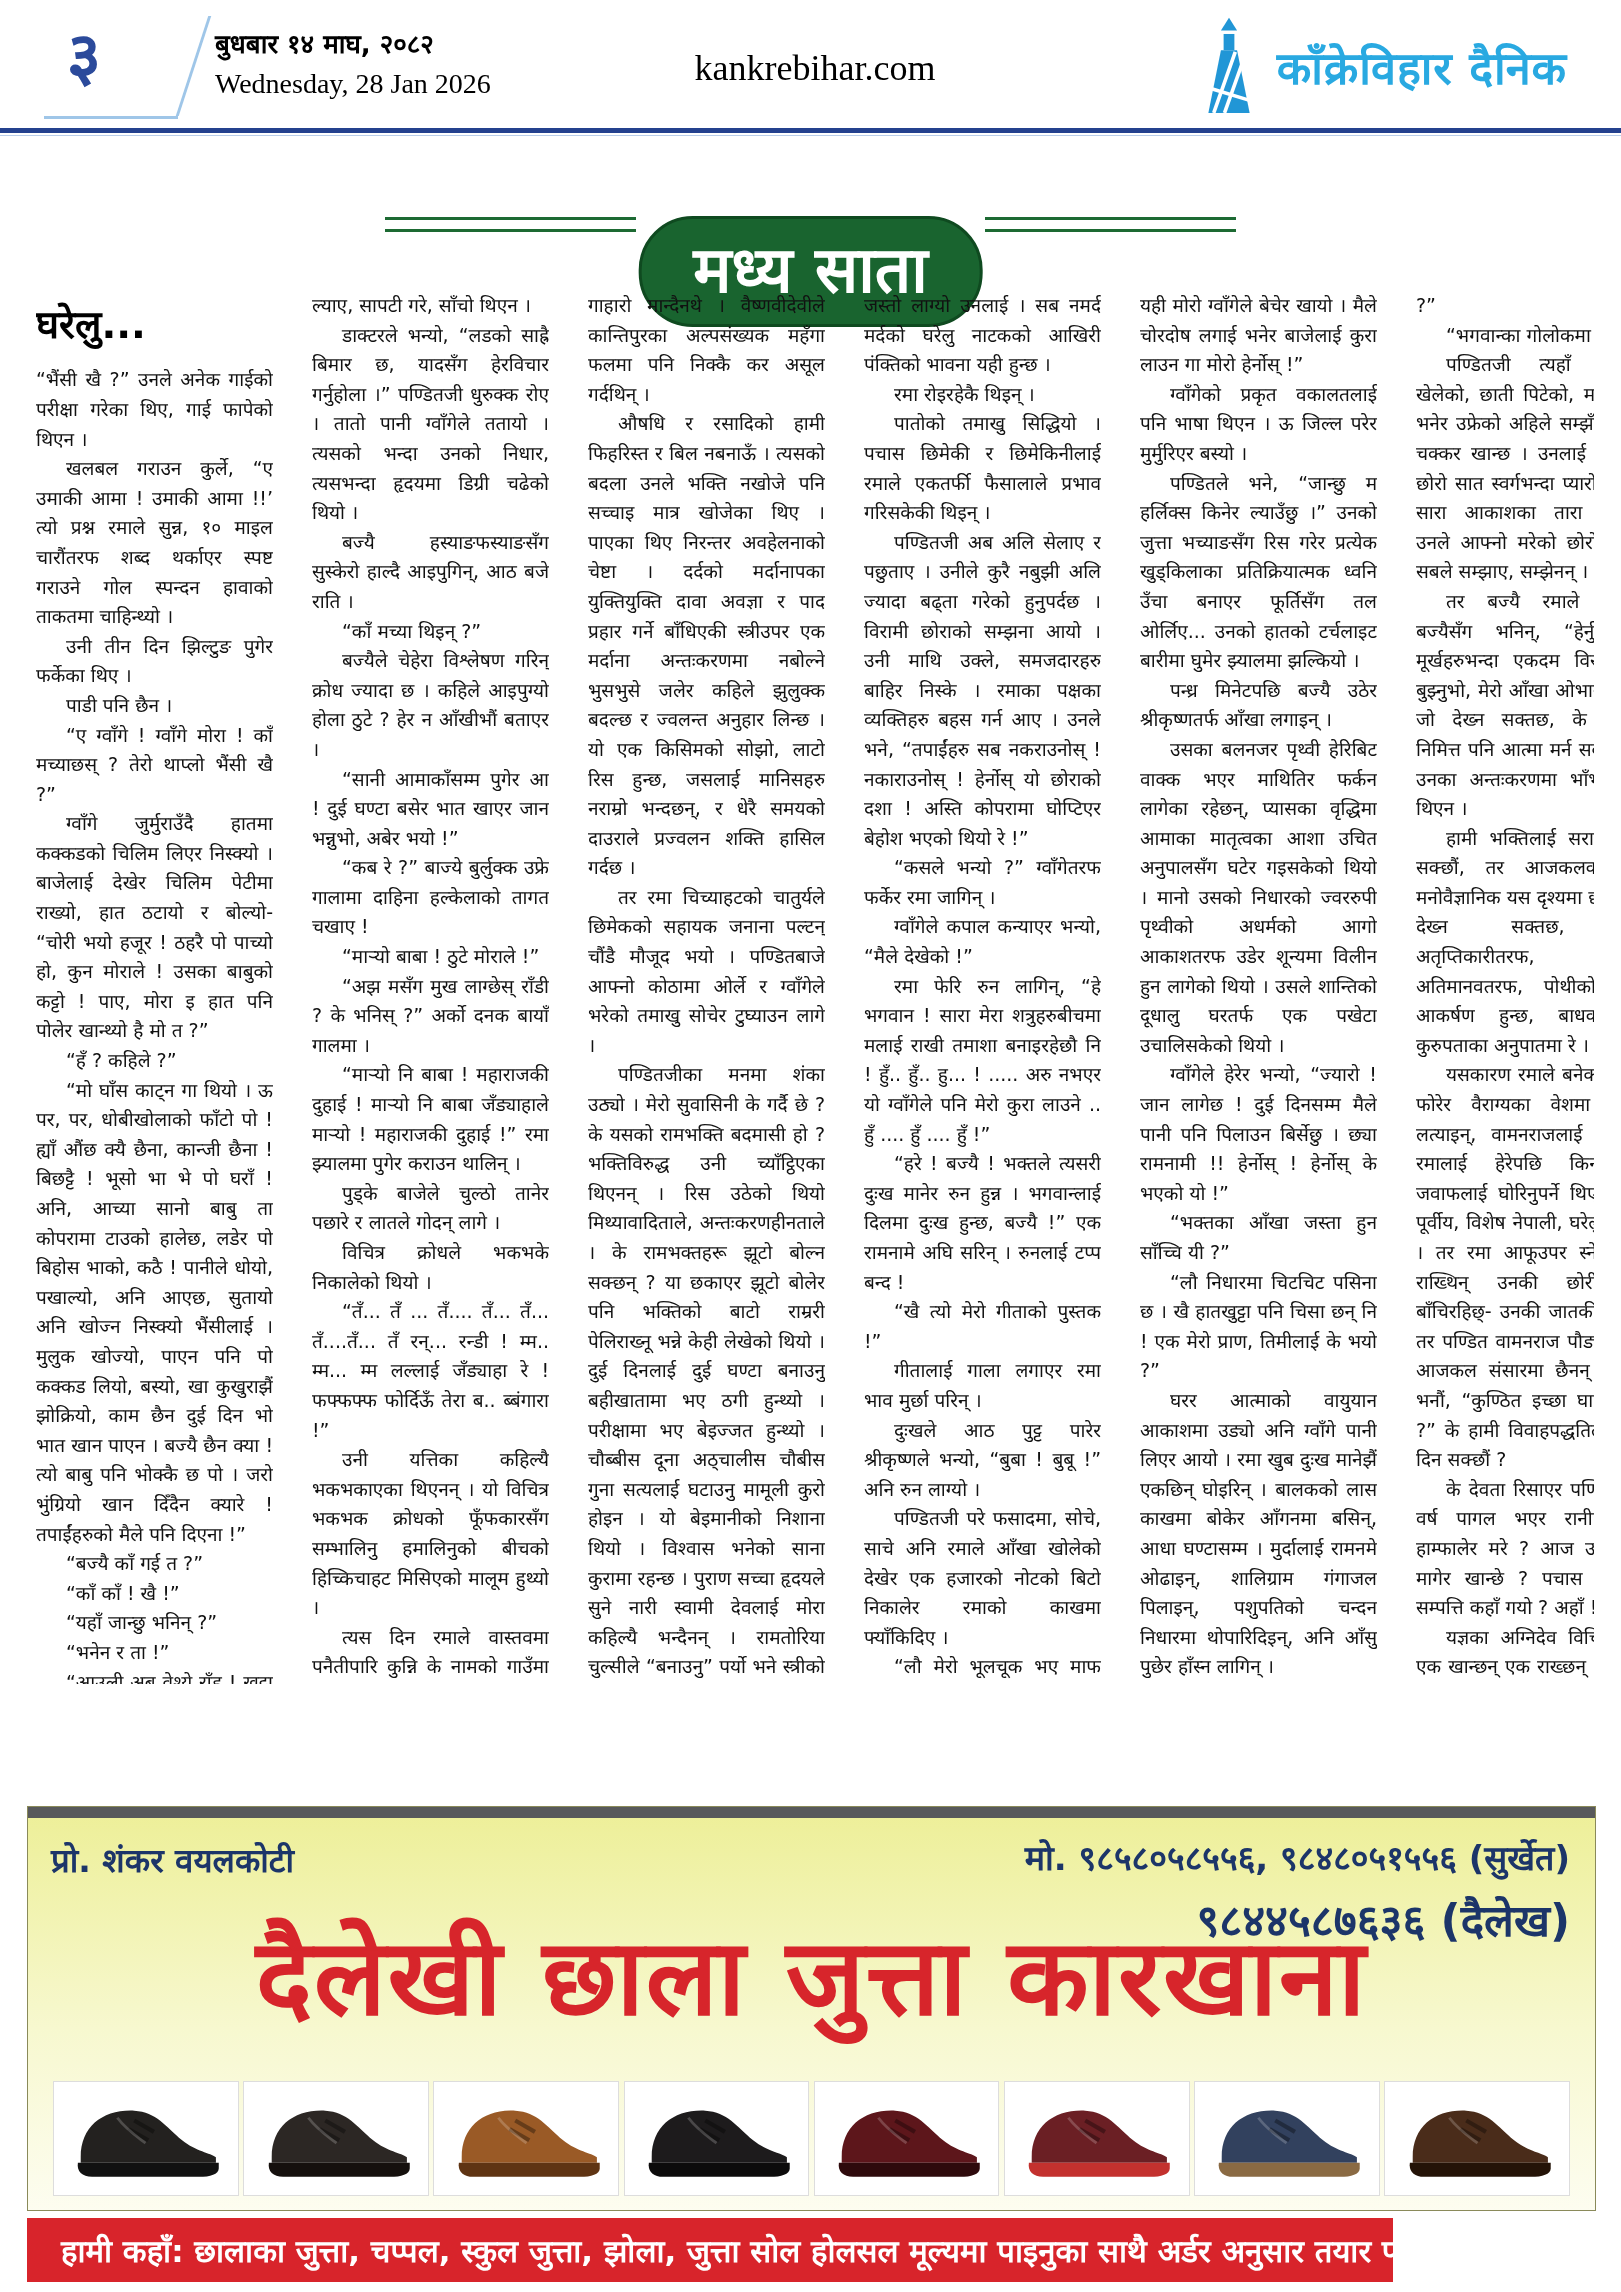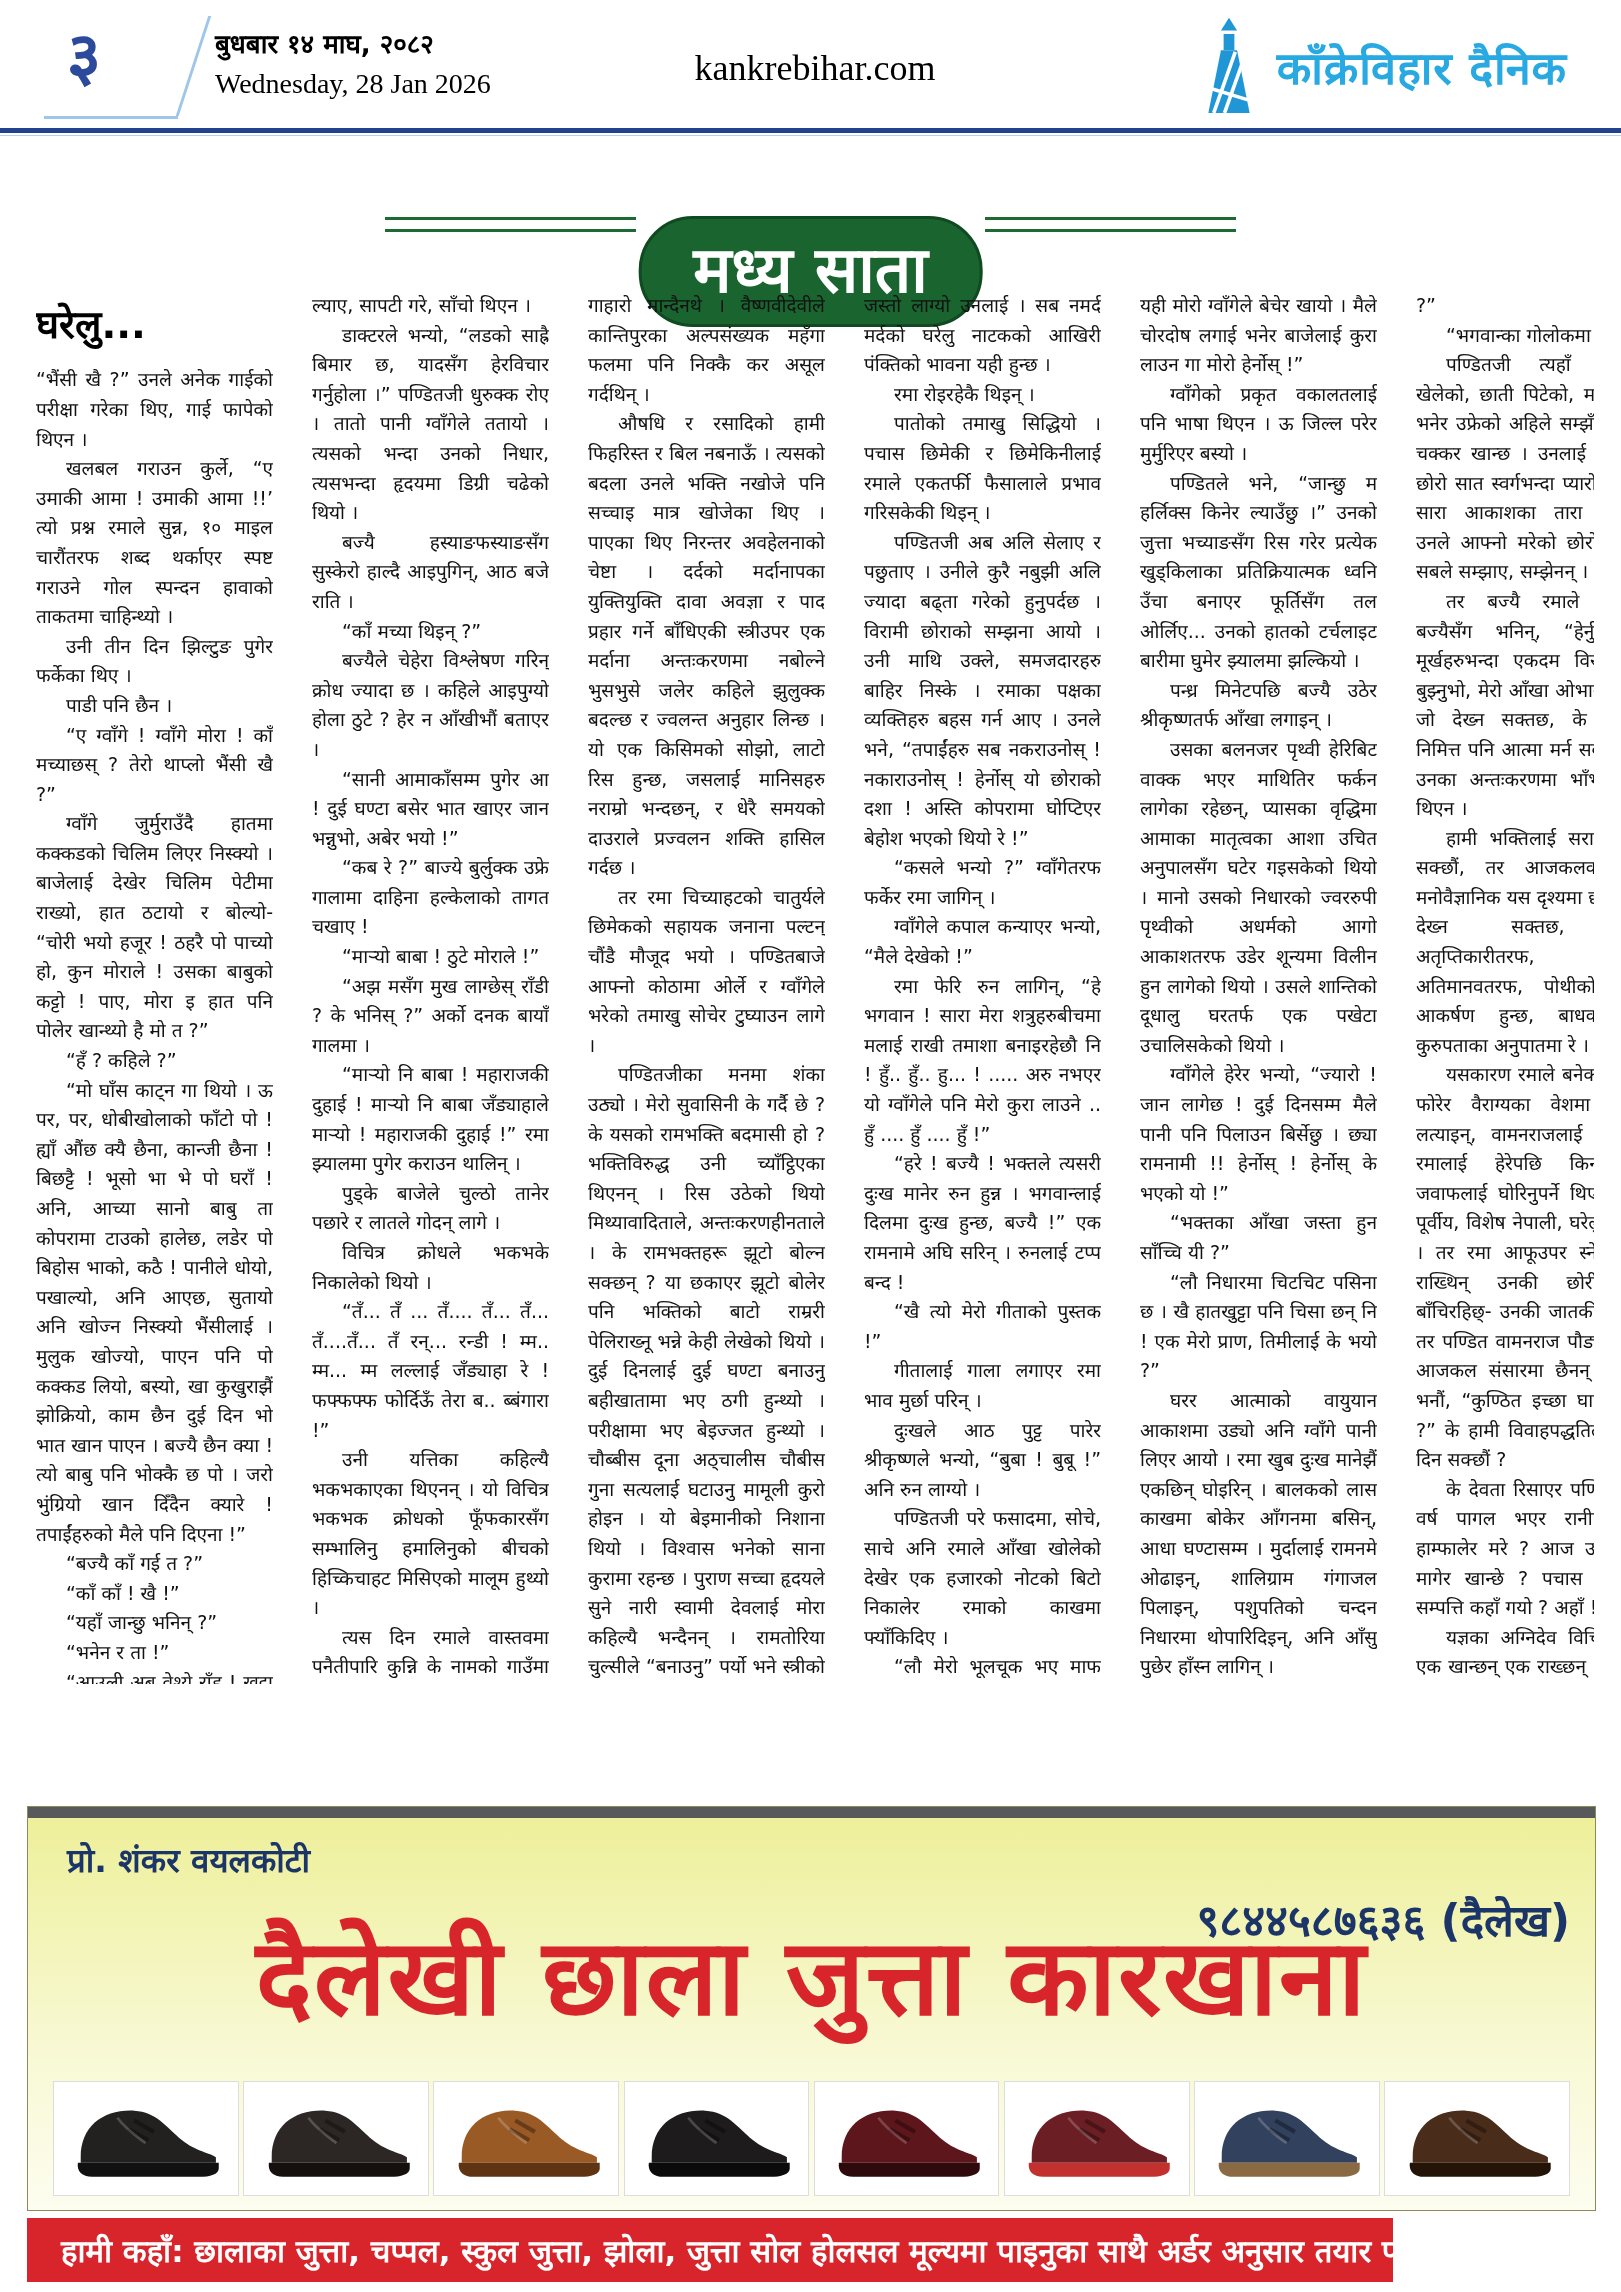--- a/index.html
+++ b/index.html
@@ -39,21 +39,21 @@
   .article{position:absolute;left:36px;top:291px;width:1558px;height:1393px;display:flex;gap:39px;overflow:hidden;}
   .col{width:237px;min-width:237px;height:100%;overflow:hidden;text-align:justify;}
   .col h2{font-size:39px;margin:5.4px 0 16px 0;font-weight:bold;color:#000;}
   .col p{font-size:19px;line-height:29.6px;margin:0;text-indent:30px;}
   .col p:first-of-type{text-indent:0;}
 
   
   .ad{position:absolute;left:27px;top:1806px;width:1567px;height:403px;
       background:linear-gradient(#edef97,#f7f8cf 55%,#fdfdf0);border:1.8px solid #8a8a5a;}
   .ad-topband{position:absolute;left:0;top:0;width:100%;height:10.7px;background:#58595b;}
-  .ad-prof{position:absolute;left:39px;top:30px;font-size:33px;font-weight:bold;color:#1c3569;}
+  .ad-prof{position:absolute;left:23px;top:30px;font-size:33px;font-weight:bold;color:#1c3569;}
   .ad-phone1{position:absolute;right:25px;top:27px;font-size:34px;font-weight:bold;color:#1c3569;text-align:right;}
   .ad-phone2{position:absolute;right:25px;top:82px;font-size:44px;font-weight:bold;color:#1c3569;text-align:right;}
   .ad-title{position:absolute;left:0;top:115px;width:100%;text-align:center;
             font-size:106px;font-weight:bold;color:#d7252b;letter-spacing:1.8px;line-height:1.05;}
   .ad-address{position:absolute;left:663px;top:226px;width:627px;text-align:center;
               font-size:38px;font-weight:bold;color:#111;}
   .shoe-strip{position:absolute;left:25px;top:274px;width:1517px;height:115px;display:flex;gap:4.5px;}
   .shoe-tile{flex:1;background:#fff;border:0.9px solid #ddd;display:flex;align-items:center;justify-content:center;}
   .shoe-tile svg{width:92%;height:90%;}
 
@@ -175,20 +175,21 @@
       <p>हामी भक्तिलाई सराहनी गर्न सक्छौं, तर आजकलको मूर्ख मनोवैज्ञानिक यस दृश्यमा छ्या घृणा देख्न सक्तछ, एक अतृप्तिकारीतरफ, सुन्दर अतिमानवतरफ, पोथीको प्रकृत आकर्षण हुन्छ, बाधकपुरुषका कुरुपताका अनुपातमा रे ।</p>
       <p>यसकारण रमाले बनेको प्रतिमा फोरेर वैराग्यका वेशमा मातृत्व लत्याइन्, वामनराजलाई हेर्नासाथ रमालाई हेरेपछि किन, का जवाफलाई घोरिनुपर्ने थिएन । यो पूर्वीय, विशेष नेपाली, घरेलु धर्म हो । तर रमा आफूउपर स्नेह जरुर राख्थिन् उनकी छोरी उमा बाँचिरहिछ्- उनकी जातकी भएर । तर पण्डित वामनराज पौड्याल भने आजकल संसारमा छैनन् । कसी भनौं, “कुण्ठित इच्छा घातक छैन ?” के हामी विवाहपद्धतिलाई दोष दिन सक्छौं ?</p>
       <p>के देवता रिसाएर पण्डितजी ७ वर्ष पागल भएर रानीपोखरीमा हाम्फालेर मरे ? आज उमा किन मागेर खान्छे ? पचास हजारको सम्पत्ति कहाँ गयो ? अहाँ !</p>
       <p>यज्ञका अग्निदेव विचित्र छन्, एक खान्छन् एक राख्छन् । र मेका र जिएकालाई रामनामले जोड्दछन्, तर रामनामका जपमालामा यति कीरा लागेको हेर्न कसैको फुर्सद हुँदैन, आजकल रमा चाहुरी र थोतेपनमा एक छिँडीको गन्दा अन्धकारबाट स्वर्गकी चर्को उज्यालोमा उक्लन अँटेर कनिकाकनिकामा रामनामका दाना चपाउँदै छिन् । (साहित्यपाष्ट)</p>
     </div>
   </div>
 
 <div class="ad">
   <div class="ad-topband"></div>
   <div class="ad-prof">प्रो. शंकर वयलकोटी</div>
+  <div class="ad-phone1">मो. ९८५८०५८५५६, ९८४८०५१५५६ (सुर्खेत)</div>
   <div class="ad-phone2">९८४४५८७६३६ (दैलेख)</div>
   <div class="ad-title">दैलेखी छाला जुत्ता कारखाना</div>
   <div class="shoe-strip">
       <div class="shoe-tile">
         <svg viewBox="0 0 120 70">
           <path d="M14 48 C14 26 30 14 52 15 C68 16 74 26 86 36 C96 44 106 45 110 48 L110 52 L14 52 Z" fill="#23211f"></path>
           <path d="M12 52 L112 52 L112 56 C112 60 106 62 98 62 L22 62 C15 62 11 58 12 52 Z" fill="#111111"></path>
           <line x1="52" y1="22" x2="66" y2="30" stroke="#00000055" stroke-width="3"></line>
           <line x1="48" y1="28" x2="62" y2="36" stroke="#00000055" stroke-width="3"></line>
           <path d="M40 20 C46 28 52 32 60 38" stroke="#ffffff33" stroke-width="2" fill="none"></path>

